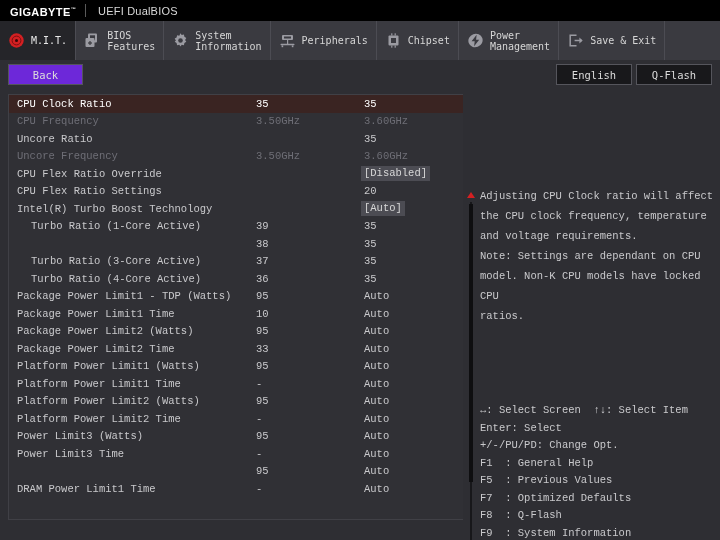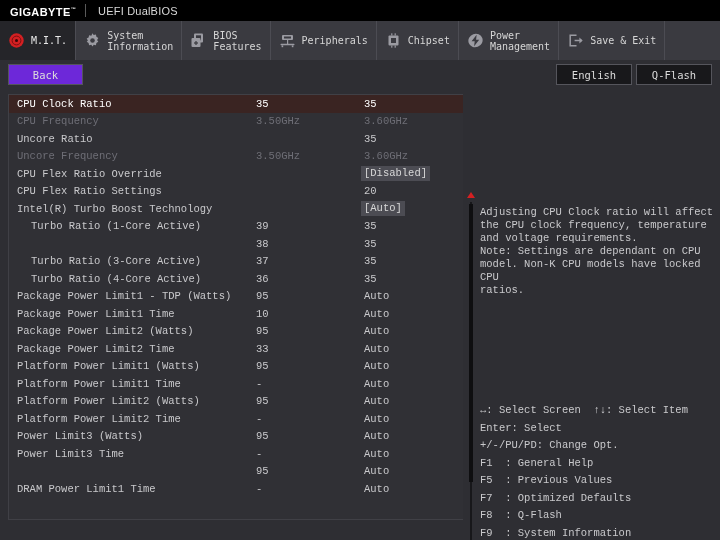--- a/index.html
+++ b/index.html
@@ -110,21 +110,21 @@
   #sb-thumb{
     position:absolute; left:5px; top:20px; width:4px; height:278px;
     background:#0e0e10;
   }
 
   
   #helppane{
     position:absolute; left:480px; top:94px; width:236px; height:424px;
     color:#c9c9cc; font-size:10.5px;
   }
-  #helptext{ line-height:13px; white-space:pre-line; padding-top:2px;margin-top:20px; }
+  #helptext{ line-height:20px; white-space:pre-line; padding-top:2px; }
   #helpkeys{ position:absolute; left:0; top:218px; line-height:17.5px; }
   .keyline{ white-space:pre; color:#c9c9cc; }
 </style>
 </head>
 <body>
 
 <div id="screen">
 
   <div id="brandbar">
     <div id="logo">
@@ -141,39 +141,39 @@
             <circle cx="8.5" cy="8.5" r="7.2" fill="#d42022"></circle>
             <circle cx="8.5" cy="8.5" r="4.4" fill="none" stroke="#7a0f11" stroke-width="1"></circle>
             <circle cx="8.5" cy="8.5" r="1.5" fill="#3a0608"></circle>
           </svg>
         </span>
         <span class="tlabel">M.I.T.</span>
       </div>
       <div class="tab">
         <span class="ticon">
           <svg width="17" height="17" viewBox="0 0 17 17">
-            <path fill="#9b9ba2" d="M8.5 1.2l1.2 1.9 2.2-.5.5 2.2 1.9 1.2-1.2 1.9 1.2 1.9-1.9 1.2-.5 2.2-2.2-.5-1.2 1.9-1.2-1.9-2.2.5-.5-2.2-1.9-1.2L3.9 8.5 2.7 6.6l1.9-1.2.5-2.2 2.2.5z"></path>
-            <circle cx="8.5" cy="8.5" r="2.3" fill="#3a3a40"></circle>
-          </svg>
-        </span>
-        <span class="tlabel">System
-Information</span>
-      </div>
-      <div class="tab">
-        <span class="ticon">
-          <svg width="17" height="17" viewBox="0 0 17 17">
             <rect x="4" y="1.5" width="9" height="9" rx="1" fill="#9b9ba2"></rect>
             <rect x="6" y="3.3" width="5" height="5" fill="#3a3a40"></rect>
             <rect x="1.5" y="6" width="9" height="9" rx="1" fill="#9b9ba2"></rect>
             <rect x="5.4" y="9" width="1.2" height="4" fill="#3a3a40"></rect>
             <rect x="4" y="10.4" width="4" height="1.2" fill="#3a3a40"></rect>
           </svg>
         </span>
         <span class="tlabel">BIOS
 Features</span>
+      </div>
+      <div class="tab">
+        <span class="ticon">
+          <svg width="17" height="17" viewBox="0 0 17 17">
+            <path fill="#9b9ba2" d="M8.5 1.2l1.2 1.9 2.2-.5.5 2.2 1.9 1.2-1.2 1.9 1.2 1.9-1.9 1.2-.5 2.2-2.2-.5-1.2 1.9-1.2-1.9-2.2.5-.5-2.2-1.9-1.2L3.9 8.5 2.7 6.6l1.9-1.2.5-2.2 2.2.5z"></path>
+            <circle cx="8.5" cy="8.5" r="2.3" fill="#3a3a40"></circle>
+          </svg>
+        </span>
+        <span class="tlabel">System
+Information</span>
       </div>
       <div class="tab">
         <span class="ticon">
           <svg width="17" height="17" viewBox="0 0 17 17">
             <rect x="3" y="3" width="11" height="5" rx="1" fill="#9b9ba2"></rect>
             <rect x="5" y="4.5" width="7" height="2" fill="#3a3a40"></rect>
             <rect x="8" y="8" width="1.2" height="4" fill="#9b9ba2"></rect>
             <rect x="1.5" y="11.8" width="14" height="1.4" rx=".6" fill="#9b9ba2"></rect>
             <rect x="2.6" y="13.4" width="1.6" height="1.8" fill="#9b9ba2"></rect>
             <rect x="12.8" y="13.4" width="1.6" height="1.8" fill="#9b9ba2"></rect>

